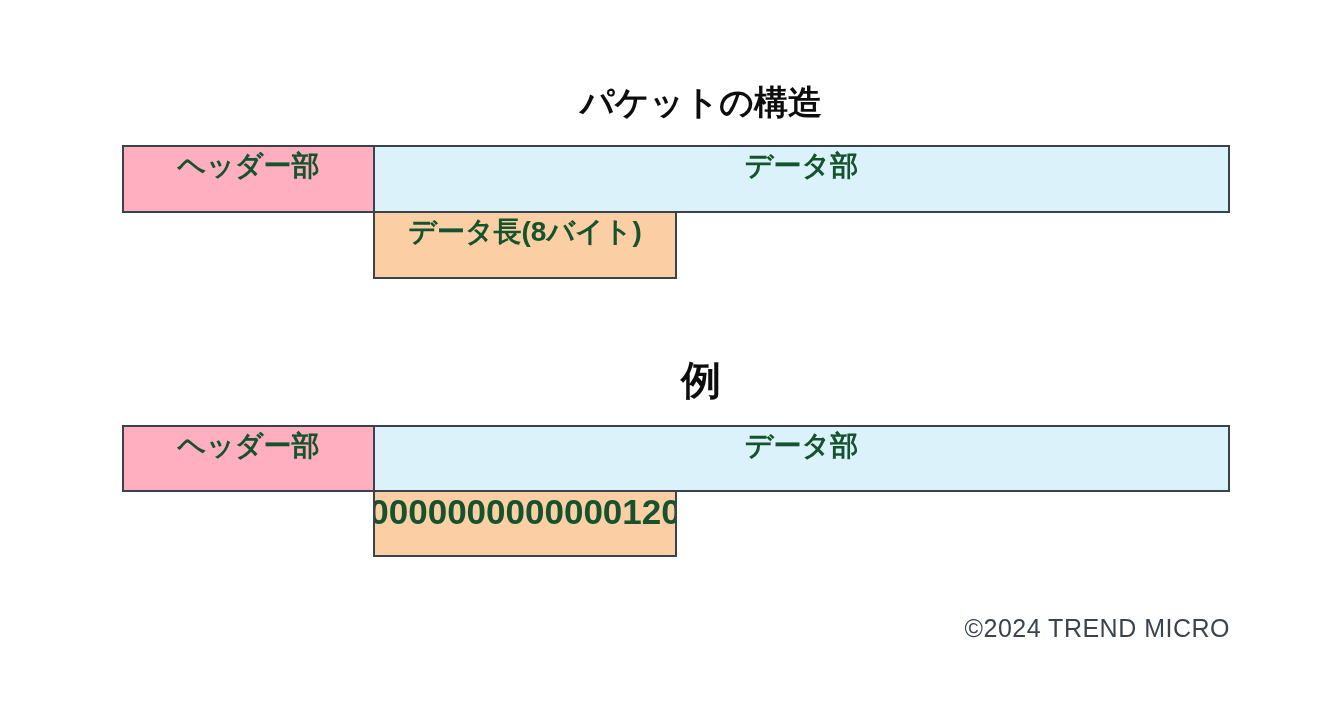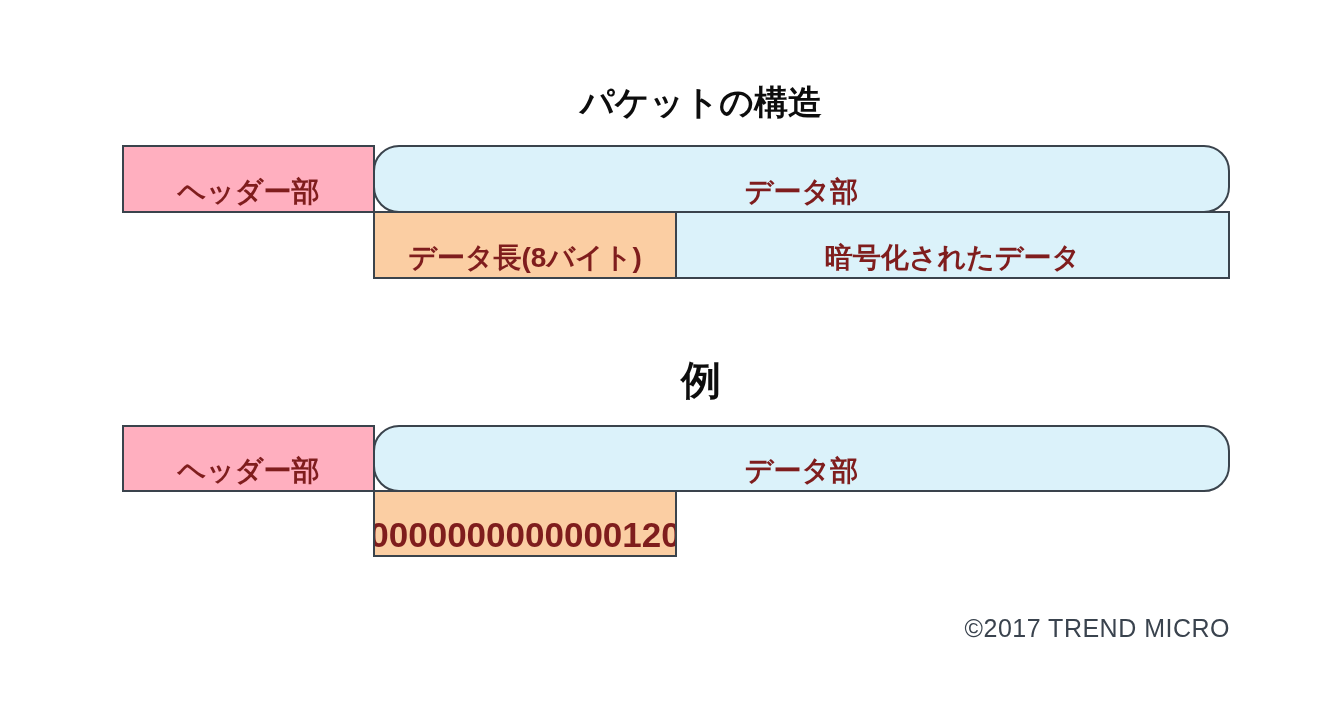--- a/index.html
+++ b/index.html
@@ -32,35 +32,35 @@
   .tbl-structure { top: 145px; }
   .tbl-example   { top: 425px; }
 
   .row { display: flex; }
   .row-sub { margin-top: -2px; margin-left: 251px; }
 
   .cell {
     box-sizing: border-box;
     border: 2px solid var(--border, #3A434C);
     display: flex;
-    align-items: flex-end;
+    align-items: flex-start;
     justify-content: center;
     font-size: 28px;
     font-weight: 700;
-    color: #7f1d1d;
+    color: #14532d;
     white-space: nowrap;
     overflow: hidden;
   }
   .cell + .cell { margin-left: -2px; }
 
   .tbl-structure .cell { height: 68px; }
   .tbl-example   .cell { height: 67px; }
 
   .cell-pink      { background: var(--header-pink, #FFAFBF); width: 253px; }
-  .cell-blue-wide { background: var(--data-blue, #DBF2FA);  width: 857px; border-radius: 26px; }
+  .cell-blue-wide { background: var(--data-blue, #DBF2FA);  width: 857px; }
   .cell-orange    { background: var(--length-orange, #FBCEA3); width: 304px; }
   .cell-blue-half { background: var(--data-blue, #DBF2FA);  width: 555px; }
 
   .value-text {
     font-size: 35px;
     font-weight: 600;
     letter-spacing: 0;
   }
 
   .copyright {
@@ -87,23 +87,20 @@
         <span>ヘッダー部</span>
       </div>
       <div class="cell cell-blue-wide">
         <span>データ部</span>
       </div>
     </div>
     <div class="row row-sub">
       <div class="cell cell-orange">
         <span>データ長(8バイト)</span>
       </div>
-      <div class="cell cell-blue-half">
-        <span>暗号化されたデータ</span>
-      </div>
     </div>
   </div>
 
   <div class="diagram-title title-example">例</div>
 
   <div class="tbl tbl-example">
     <div class="row">
       <div class="cell cell-pink">
         <span>ヘッダー部</span>
       </div>
@@ -111,15 +108,15 @@
         <span>データ部</span>
       </div>
     </div>
     <div class="row row-sub">
       <div class="cell cell-orange">
         <span class="value-text">0000000000000120</span>
       </div>
     </div>
   </div>
 
-  <div class="copyright">©2017 TREND MICRO</div>
+  <div class="copyright">©2024 TREND MICRO</div>
 
 </div>
 
 </body></html>

